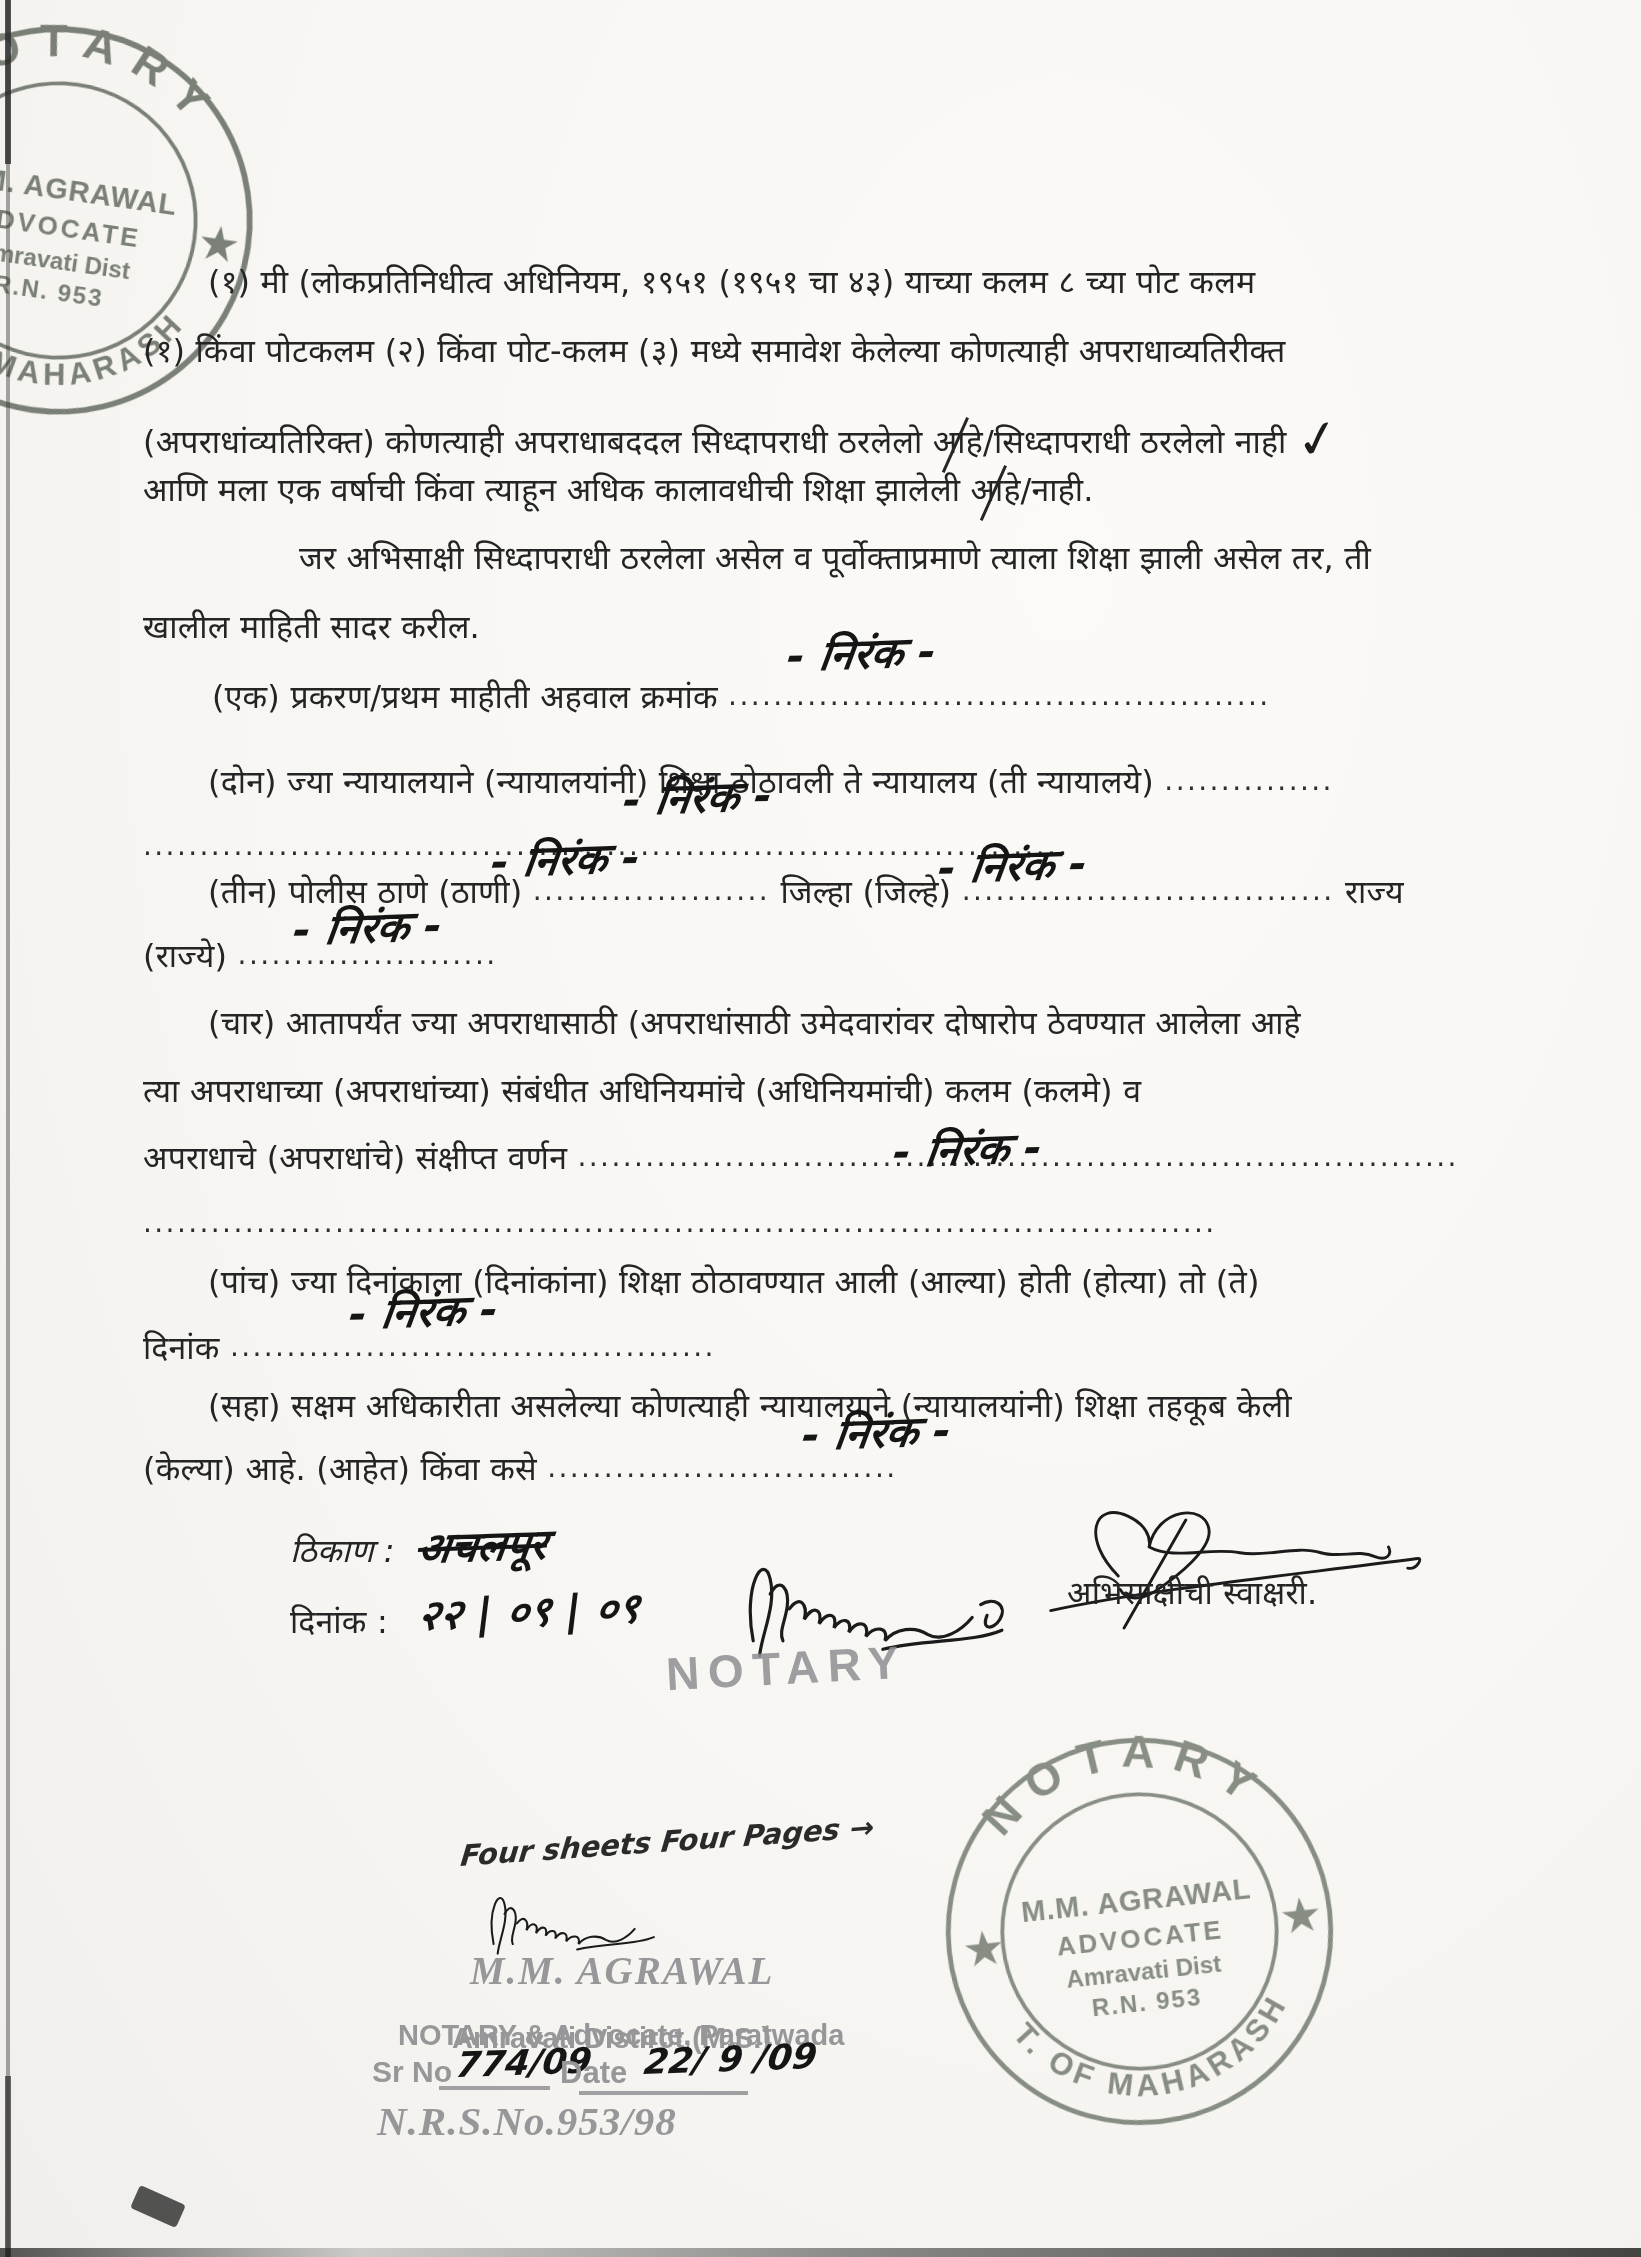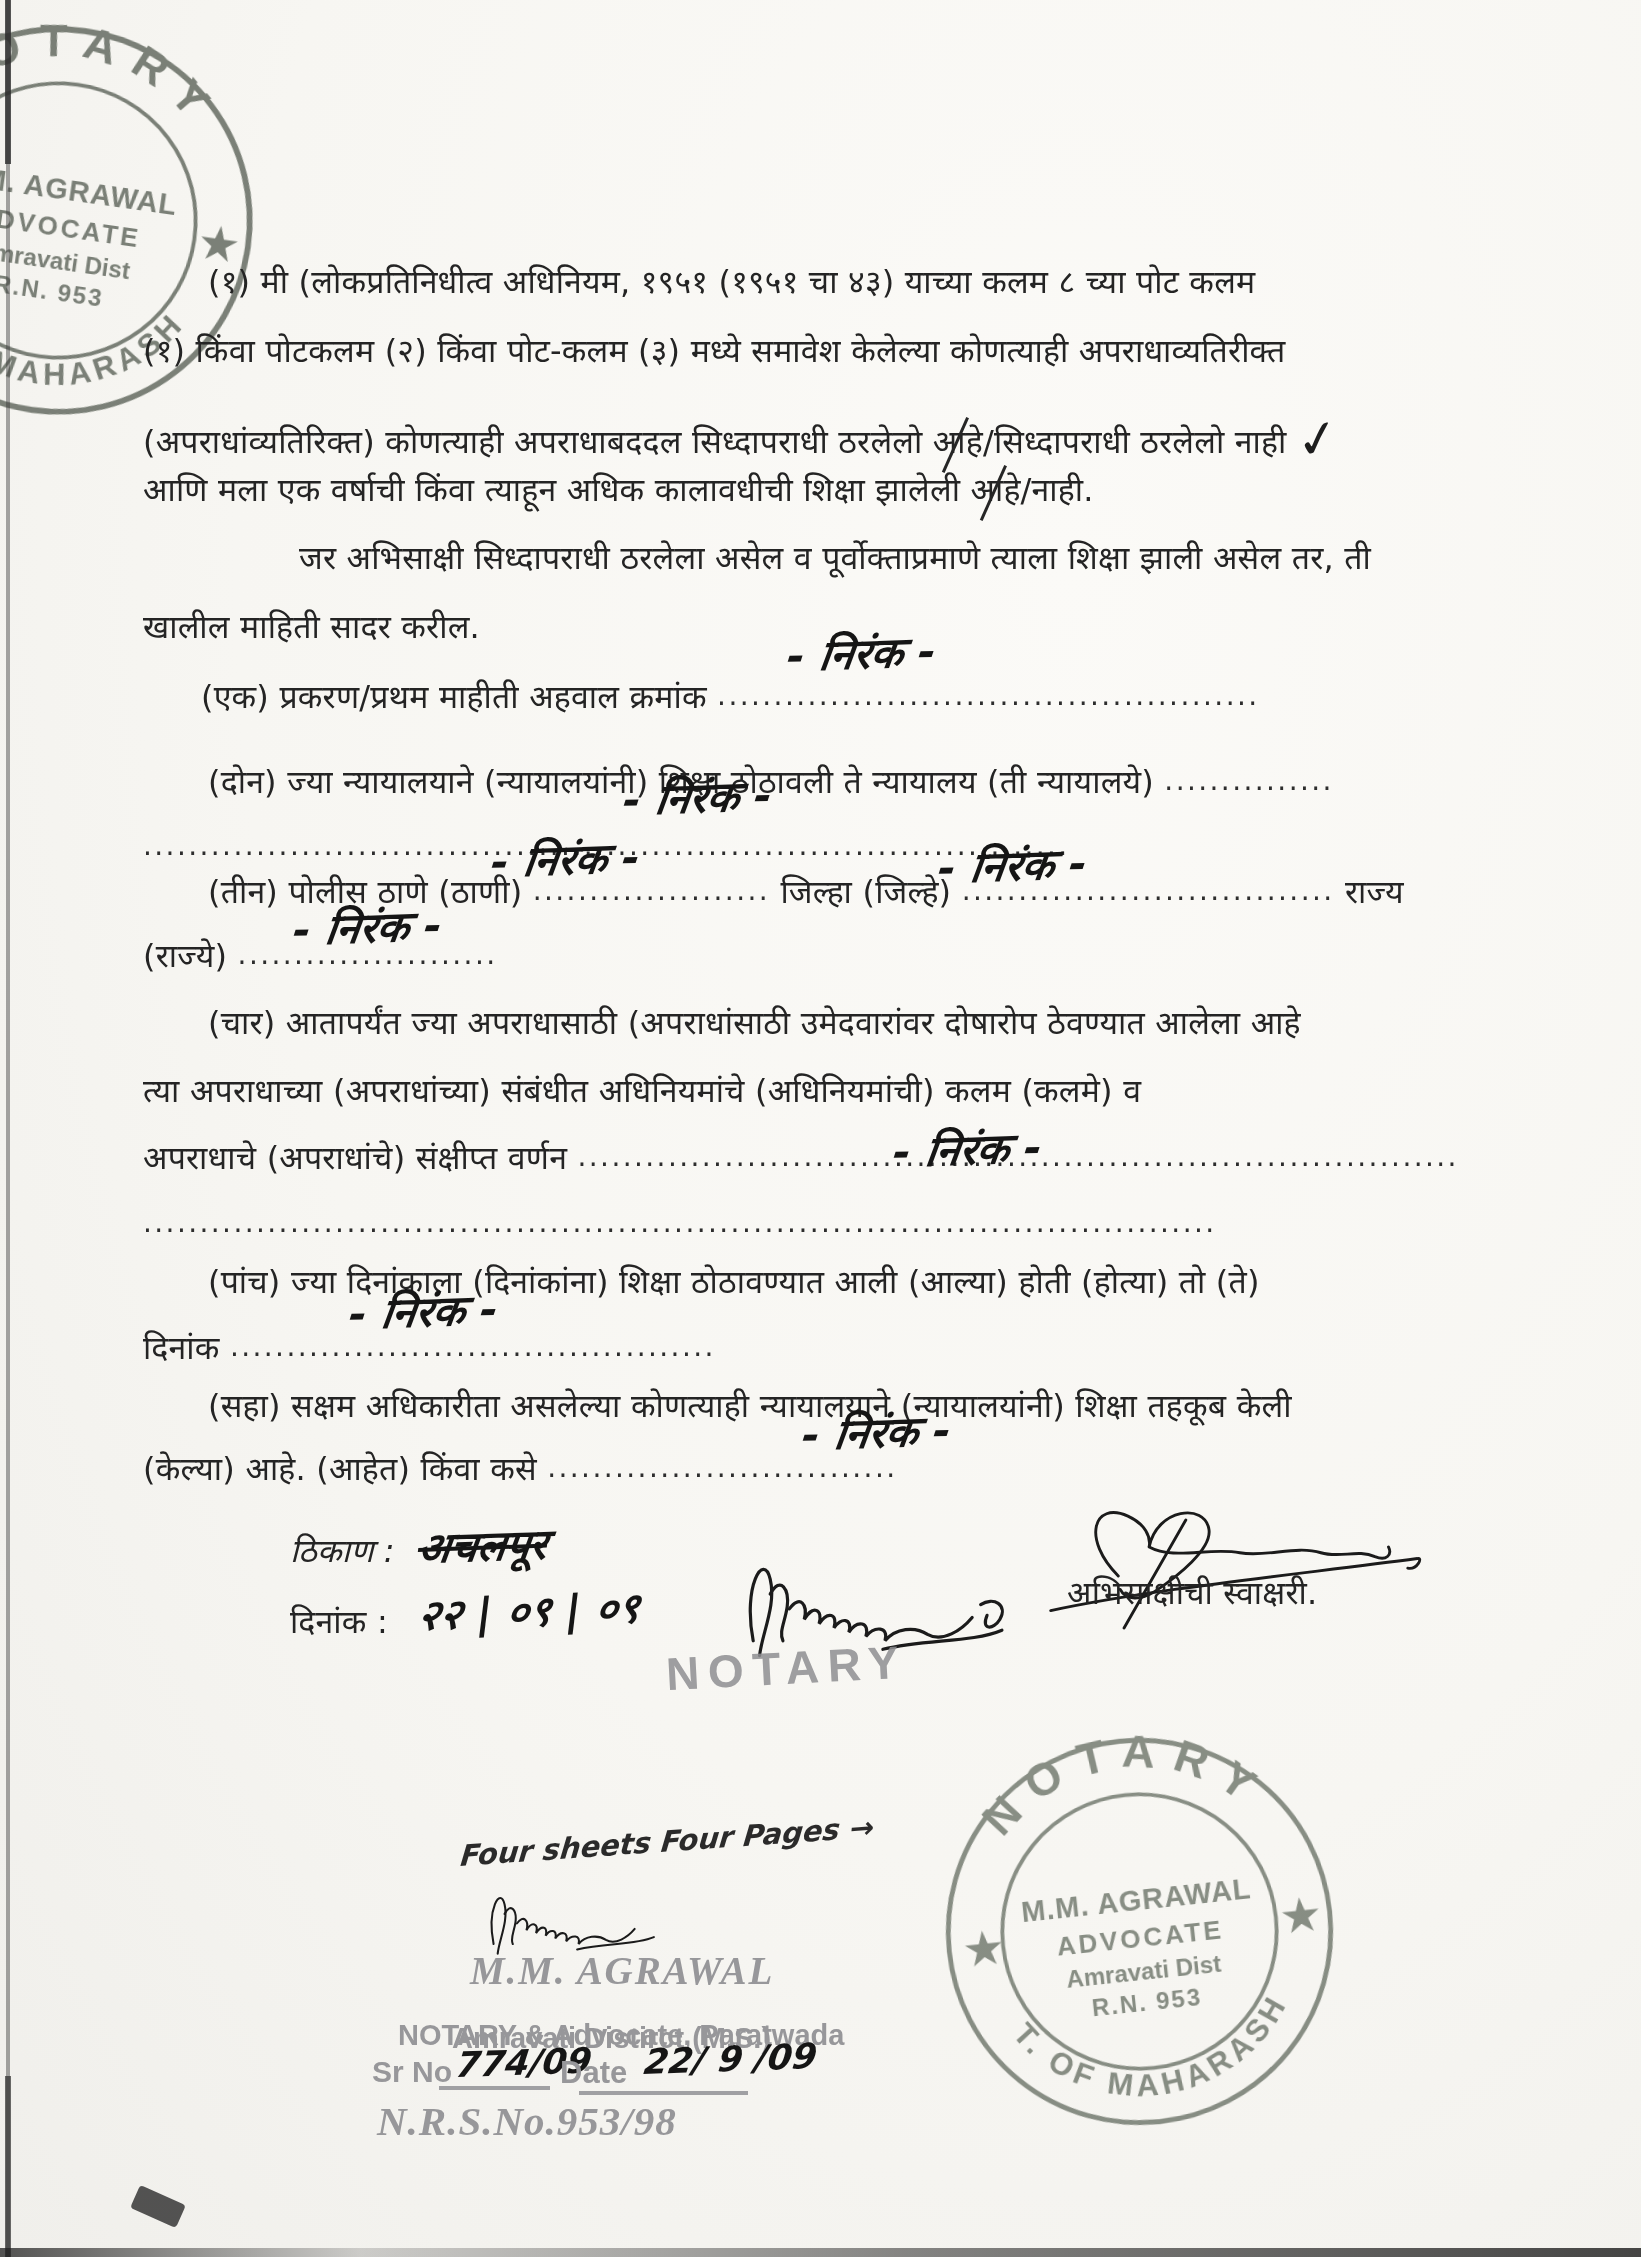--- a/index.html
+++ b/index.html
@@ -77,21 +77,21 @@
   <div class="abs pl" style="left:143px;top:400px;">
     <span>(अपराधांव्यतिरिक्त) कोणत्याही अपराधाबददल सिध्दापराधी ठरलेलो </span><span class="struck">आहे</span><span>/सिध्दापराधी ठरलेलो नाही</span><span class="check">✓</span>
   </div>
   <div class="abs pl" style="left:143px;top:469px;">
     <span>आणि मला एक वर्षाची किंवा त्याहून अधिक कालावधीची शिक्षा झालेली </span><span class="struck">आहे</span><span>/नाही.</span>
   </div>
 
   <div class="abs pl" style="left:299px;top:537px;">जर अभिसाक्षी सिध्दापराधी ठरलेला असेल व पूर्वोक्ताप्रमाणे त्याला शिक्षा झाली असेल तर, ती</div>
   <div class="abs pl" style="left:143px;top:606px;text-align:center;">खालील माहिती सादर करील.</div>
 
-  <div class="abs pl" style="left:201px;top:676px;">
+  <div class="abs pl" style="left:212px;top:676px;">
     <span>(एक) प्रकरण/प्रथम माहीती अहवाल क्रमांक </span><span class="dots">................................................</span>
   </div>
   <div class="abs hw" style="left:784px;top:626px;">- निरंक -</div>
 
   <div class="abs pl" style="left:208px;top:761px;">
     <span>(दोन) ज्या न्यायालयाने (न्यायालयांनी) शिक्षा ठोठावली ते न्यायालय (ती न्यायालये) </span><span class="dots">...............</span>
   </div>
   <div class="abs pl" style="left:143px;top:826px;">
     <span class="dots">..................................................................................</span>
   </div>

